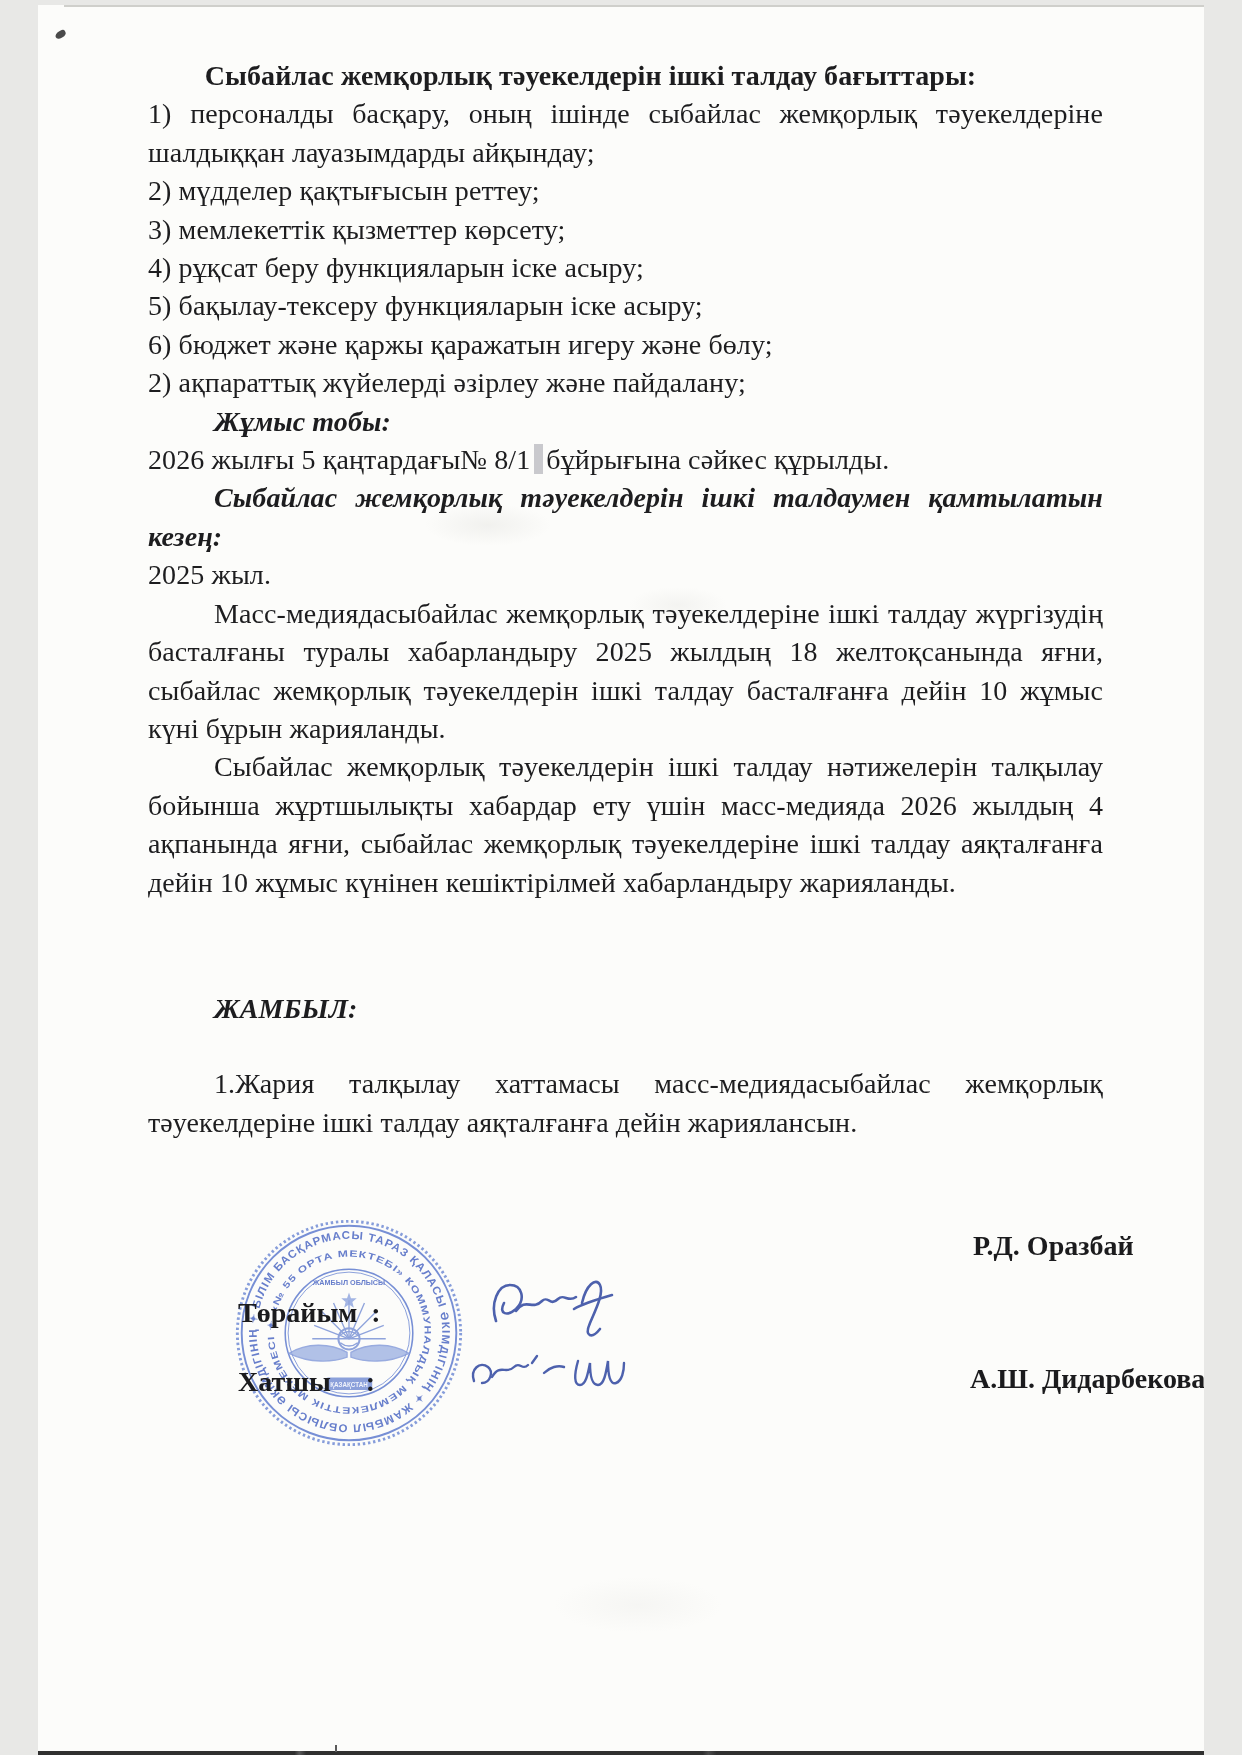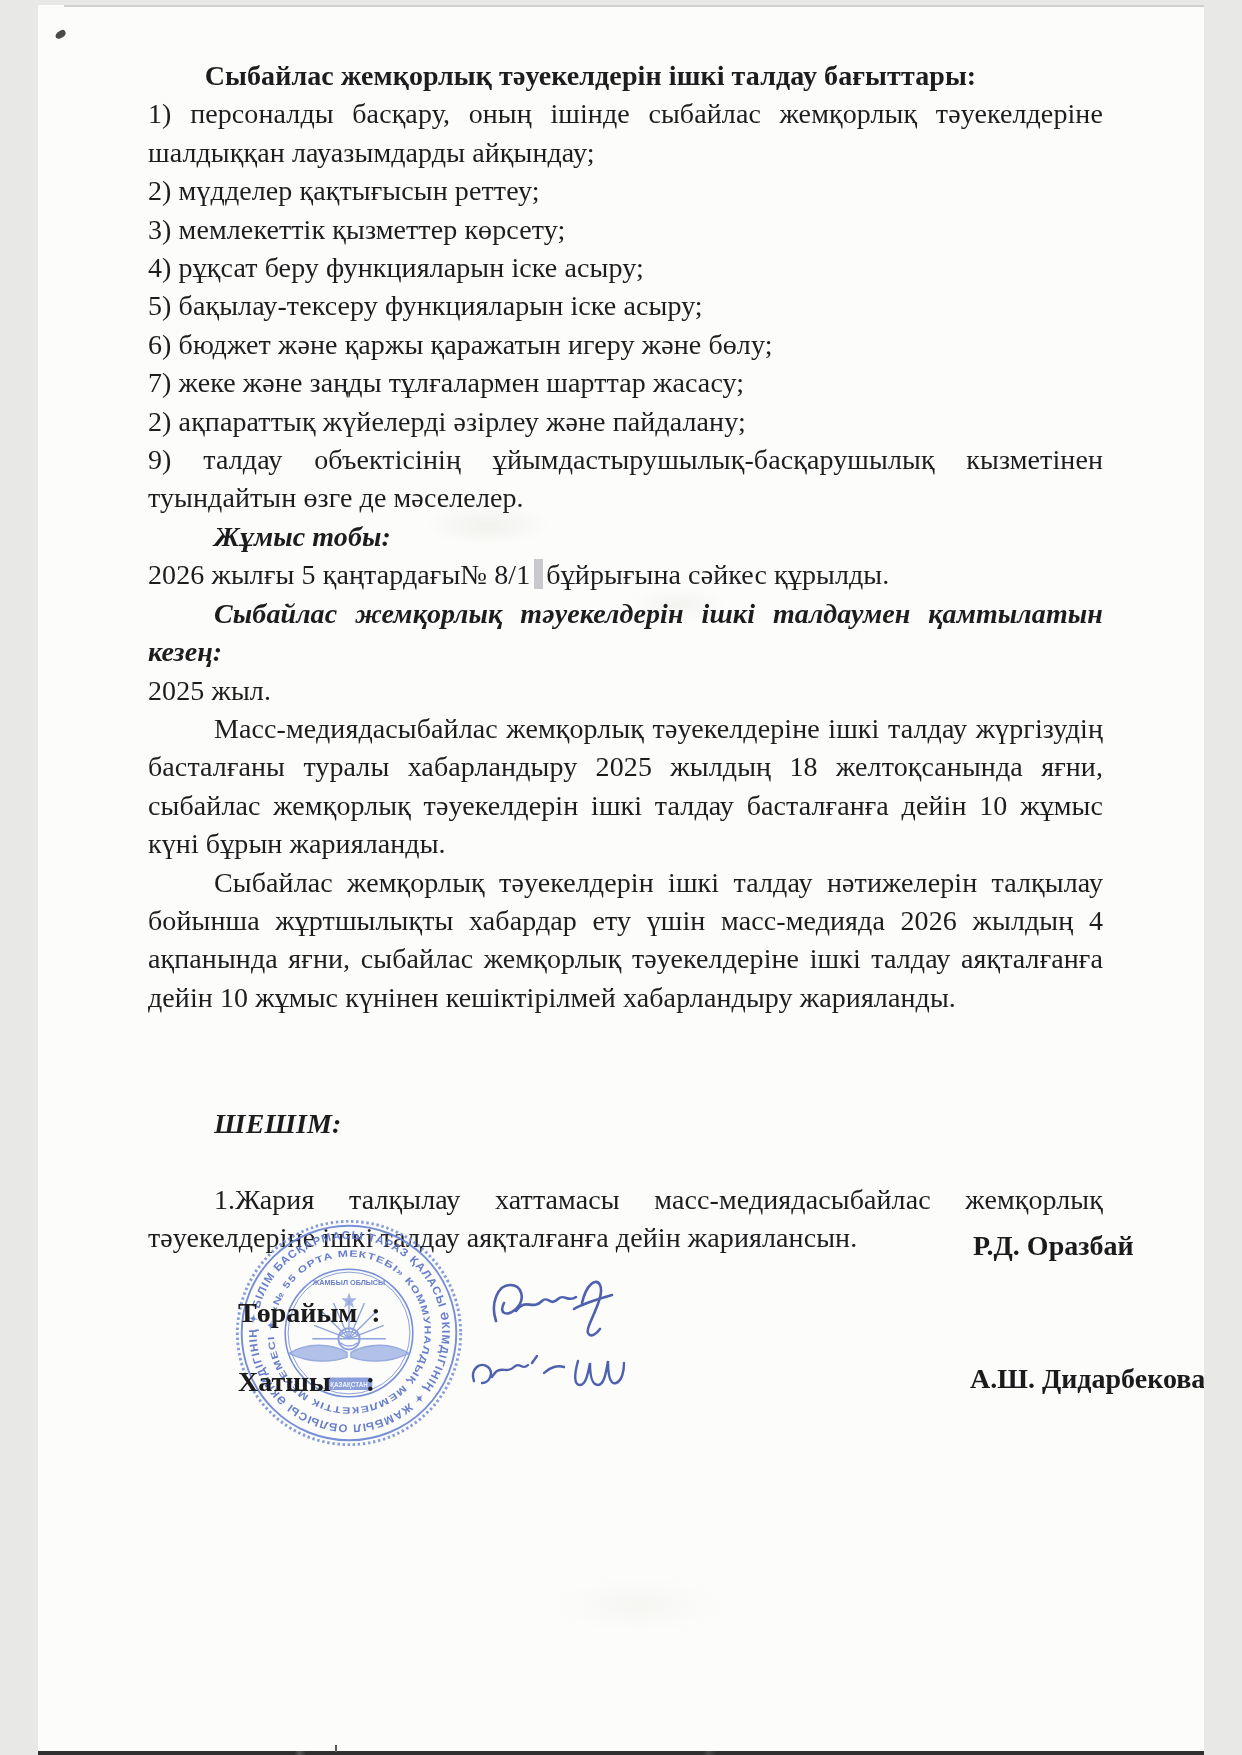--- a/index.html
+++ b/index.html
@@ -74,30 +74,28 @@
   <div class="top-left-speck"></div>
 
   <div class="content">
     <p class="title">Сыбайлас жемқорлық тәуекелдерін ішкі талдау бағыттары:</p>
     <p>1) персоналды басқару, оның ішінде сыбайлас жемқорлық тәуекелдеріне шалдыққан лауазымдарды айқындау;</p>
     <p>2) мүдделер қақтығысын реттеу;</p>
     <p>3) мемлекеттік қызметтер көрсету;</p>
     <p>4) рұқсат беру функцияларын іске асыру;</p>
     <p>5) бақылау-тексеру функцияларын іске асыру;</p>
     <p>6) бюджет және қаржы қаражатын игеру және бөлу;</p>
-    <p>7) жеке және заңды тұлғалармен шарттар жасасу;</p>
     <p>2) ақпараттық жүйелерді әзірлеу және пайдалану;</p>
-    <p>9) талдау объектісінің ұйымдастырушылық-басқарушылық кызметінен туындайтын өзге де мәселелер.</p>
     <p class="bold indent">Жұмыс тобы:</p>
     <p><span>2026 жылғы 5 қаңтардағы№ 8/1</span><span class="cursor-mark"></span><span>бұйрығына сәйкес құрылды.</span></p>
     <p class="bold indent jlast">Сыбайлас жемқорлық тәуекелдерін ішкі талдаумен қамтылатын кезең:</p>
     <p>2025 жыл.</p>
     <p class="indent">Масс-медиядасыбайлас жемқорлық тәуекелдеріне ішкі талдау жүргізудің басталғаны туралы хабарландыру 2025 жылдың 18 желтоқсанында яғни, сыбайлас жемқорлық тәуекелдерін ішкі талдау басталғанға дейін 10 жұмыс күні бұрын жарияланды.</p>
     <p class="indent">Сыбайлас жемқорлық тәуекелдерін ішкі талдау нәтижелерін талқылау бойынша жұртшылықты хабардар ету үшін масс-медияда 2026 жылдың 4 ақпанында яғни, сыбайлас жемқорлық тәуекелдеріне ішкі талдау аяқталғанға дейін 10 жұмыс күнінен кешіктірілмей хабарландыру жарияланды.</p>
-    <p class="bold indent decision-heading">ШЕШІМ:</p>
+    <p class="bold indent decision-heading">ЖАМБЫЛ:</p>
     <p class="indent decision-item">1.Жария талқылау хаттамасы масс-медиядасыбайлас жемқорлық тәуекелдеріне ішкі талдау аяқталғанға дейін жариялансын.</p>
   </div>
 
   <svg class="stamp" viewBox="0 0 240 240" xmlns="http://www.w3.org/2000/svg">
     <g fill="none" stroke="#7d95d8">
       <circle cx="120" cy="120" r="115.5" stroke-width="3" stroke-dasharray="2.5 2.8"></circle>
       <circle cx="120" cy="120" r="111" stroke-width="2" stroke="#6c86d2"></circle>
       <circle cx="120" cy="120" r="66" stroke-width="1.6" stroke="#6c86d2"></circle>
       <circle cx="120" cy="120" r="63" stroke-width="1" stroke="#7d95d8"></circle>
     </g>

